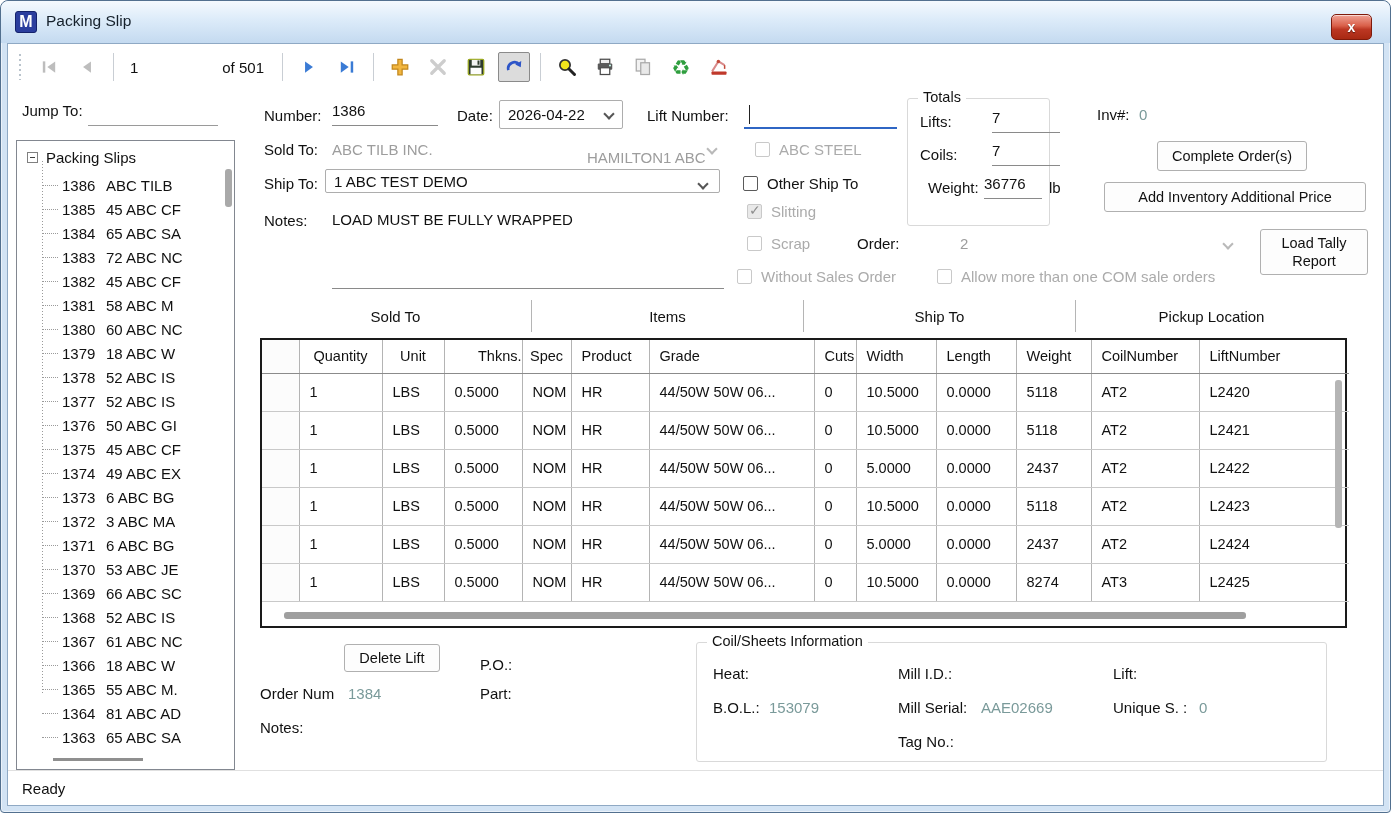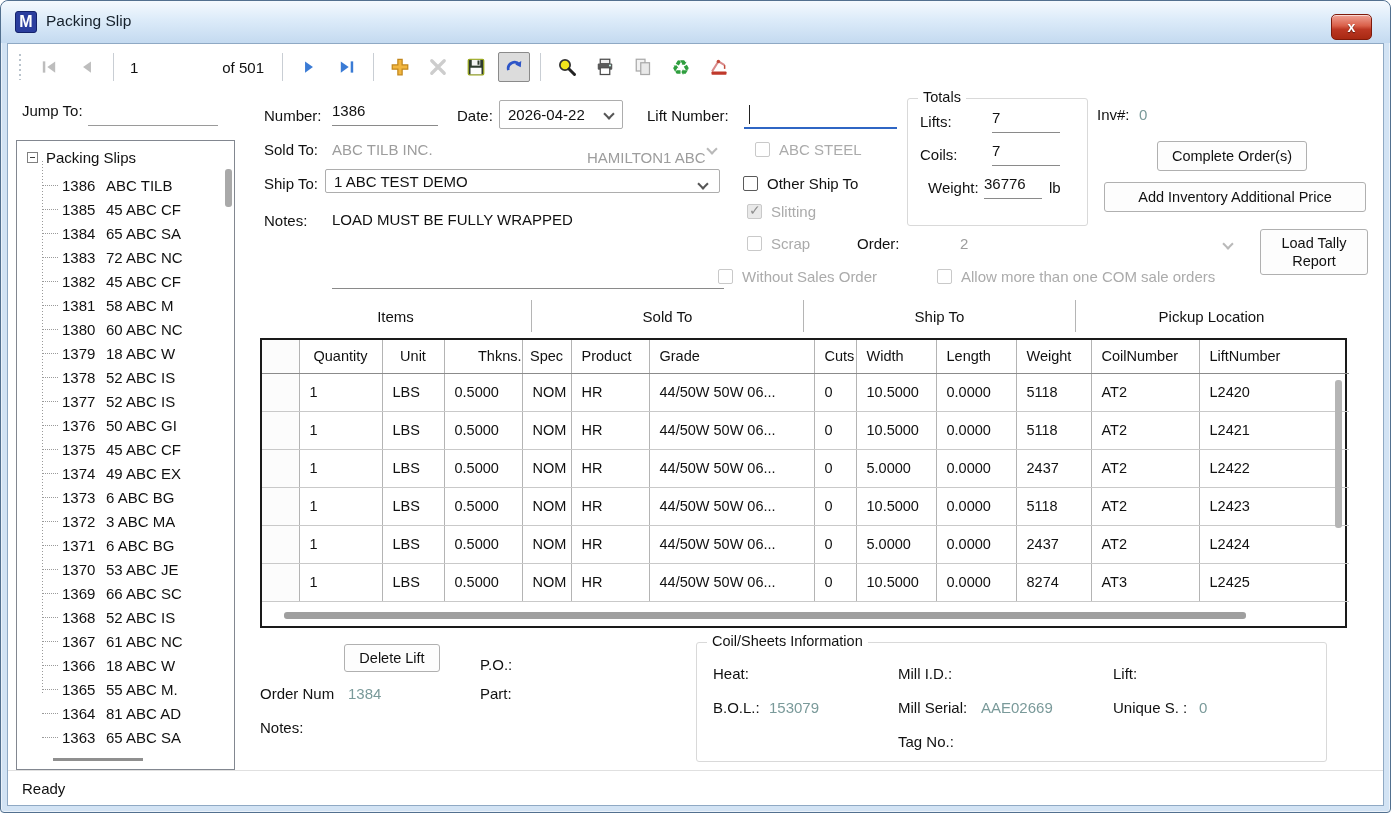--- a/index.html
+++ b/index.html
@@ -372,21 +372,21 @@
     <div class="combo" style="left:491px; top:56px; width:124px; height:29px;">
       <span>2026-04-22</span>
       <span class="chev" style="right:9px; top:9px; position:absolute;"></span>
     </div>
     <div class="lbl" style="left:639px; top:63px;">Lift Number:</div>
     <div class="u-input focus-underline" style="left:736px; top:56px; width:153px; height:29px;">
       <span class="caret"></span>
       <span></span>
     </div>
 
-    <div class="group" style="left:899px; top:54px; width:181px; height:128px;">
+    <div class="group" style="left:899px; top:54px; width:143px; height:128px;">
       <div class="legend">Totals</div>
       <div class="lbl" style="left:12px; top:14px; position:absolute;">Lifts:</div>
       <div class="u-input" style="left:84px; top:10px; width:68px; position:absolute;">7</div>
       <div class="lbl" style="left:12px; top:47px; position:absolute;">Coils:</div>
       <div class="u-input" style="left:84px; top:43px; width:68px; position:absolute;">7</div>
       <div class="lbl" style="left:20px; top:80px; position:absolute;">Weight:</div>
       <div class="u-input" style="left:76px; top:76px; width:58px; position:absolute;">36776</div>
       <div class="lbl" style="left:141px; top:80px; position:absolute;">lb</div>
     </div>
 
@@ -425,32 +425,32 @@
         <span class="cb-label">Slitting</span>
     </div>
     <div class="chk disabled" style="left:739px; top:191px;">
       <span class="box"></span>
         <span class="cb-label">Scrap</span>
     </div>
     <div class="lbl" style="left:849px; top:191px;">Order:</div>
     <div class="lbl gray" style="left:952px; top:191px;">2</div>
     <span class="chev dis" style="left:1216px; top:196px;"></span>
     <div class="btn" style="left:1252px; top:185px; width:108px; height:46px;">Load Tally Report</div>
-    <div class="chk disabled" style="left:710px; top:224px;">
+    <div class="chk disabled" style="left:729px; top:224px;">
       <span class="box"></span>
         <span class="cb-label">Without Sales Order</span>
     </div>
     <div class="chk disabled" style="left:929px; top:224px;">
       <span class="box"></span>
         <span class="cb-label">Allow more than one COM sale orders</span>
     </div>
 
     <div class="tabs" id="tabs">
+        <div class="tab">Sold To</div>
         <div class="tab">Items</div>
-        <div class="tab">Sold To</div>
         <div class="tab">Ship To</div>
         <div class="tab">Pickup Location</div>
       </div>
 
     <div class="grid-wrap">
       <table class="grid">
         <colgroup id="grid-cols">
             <col style="width: 37px;">
             <col style="width: 83px;">
             <col style="width: 62px;">

